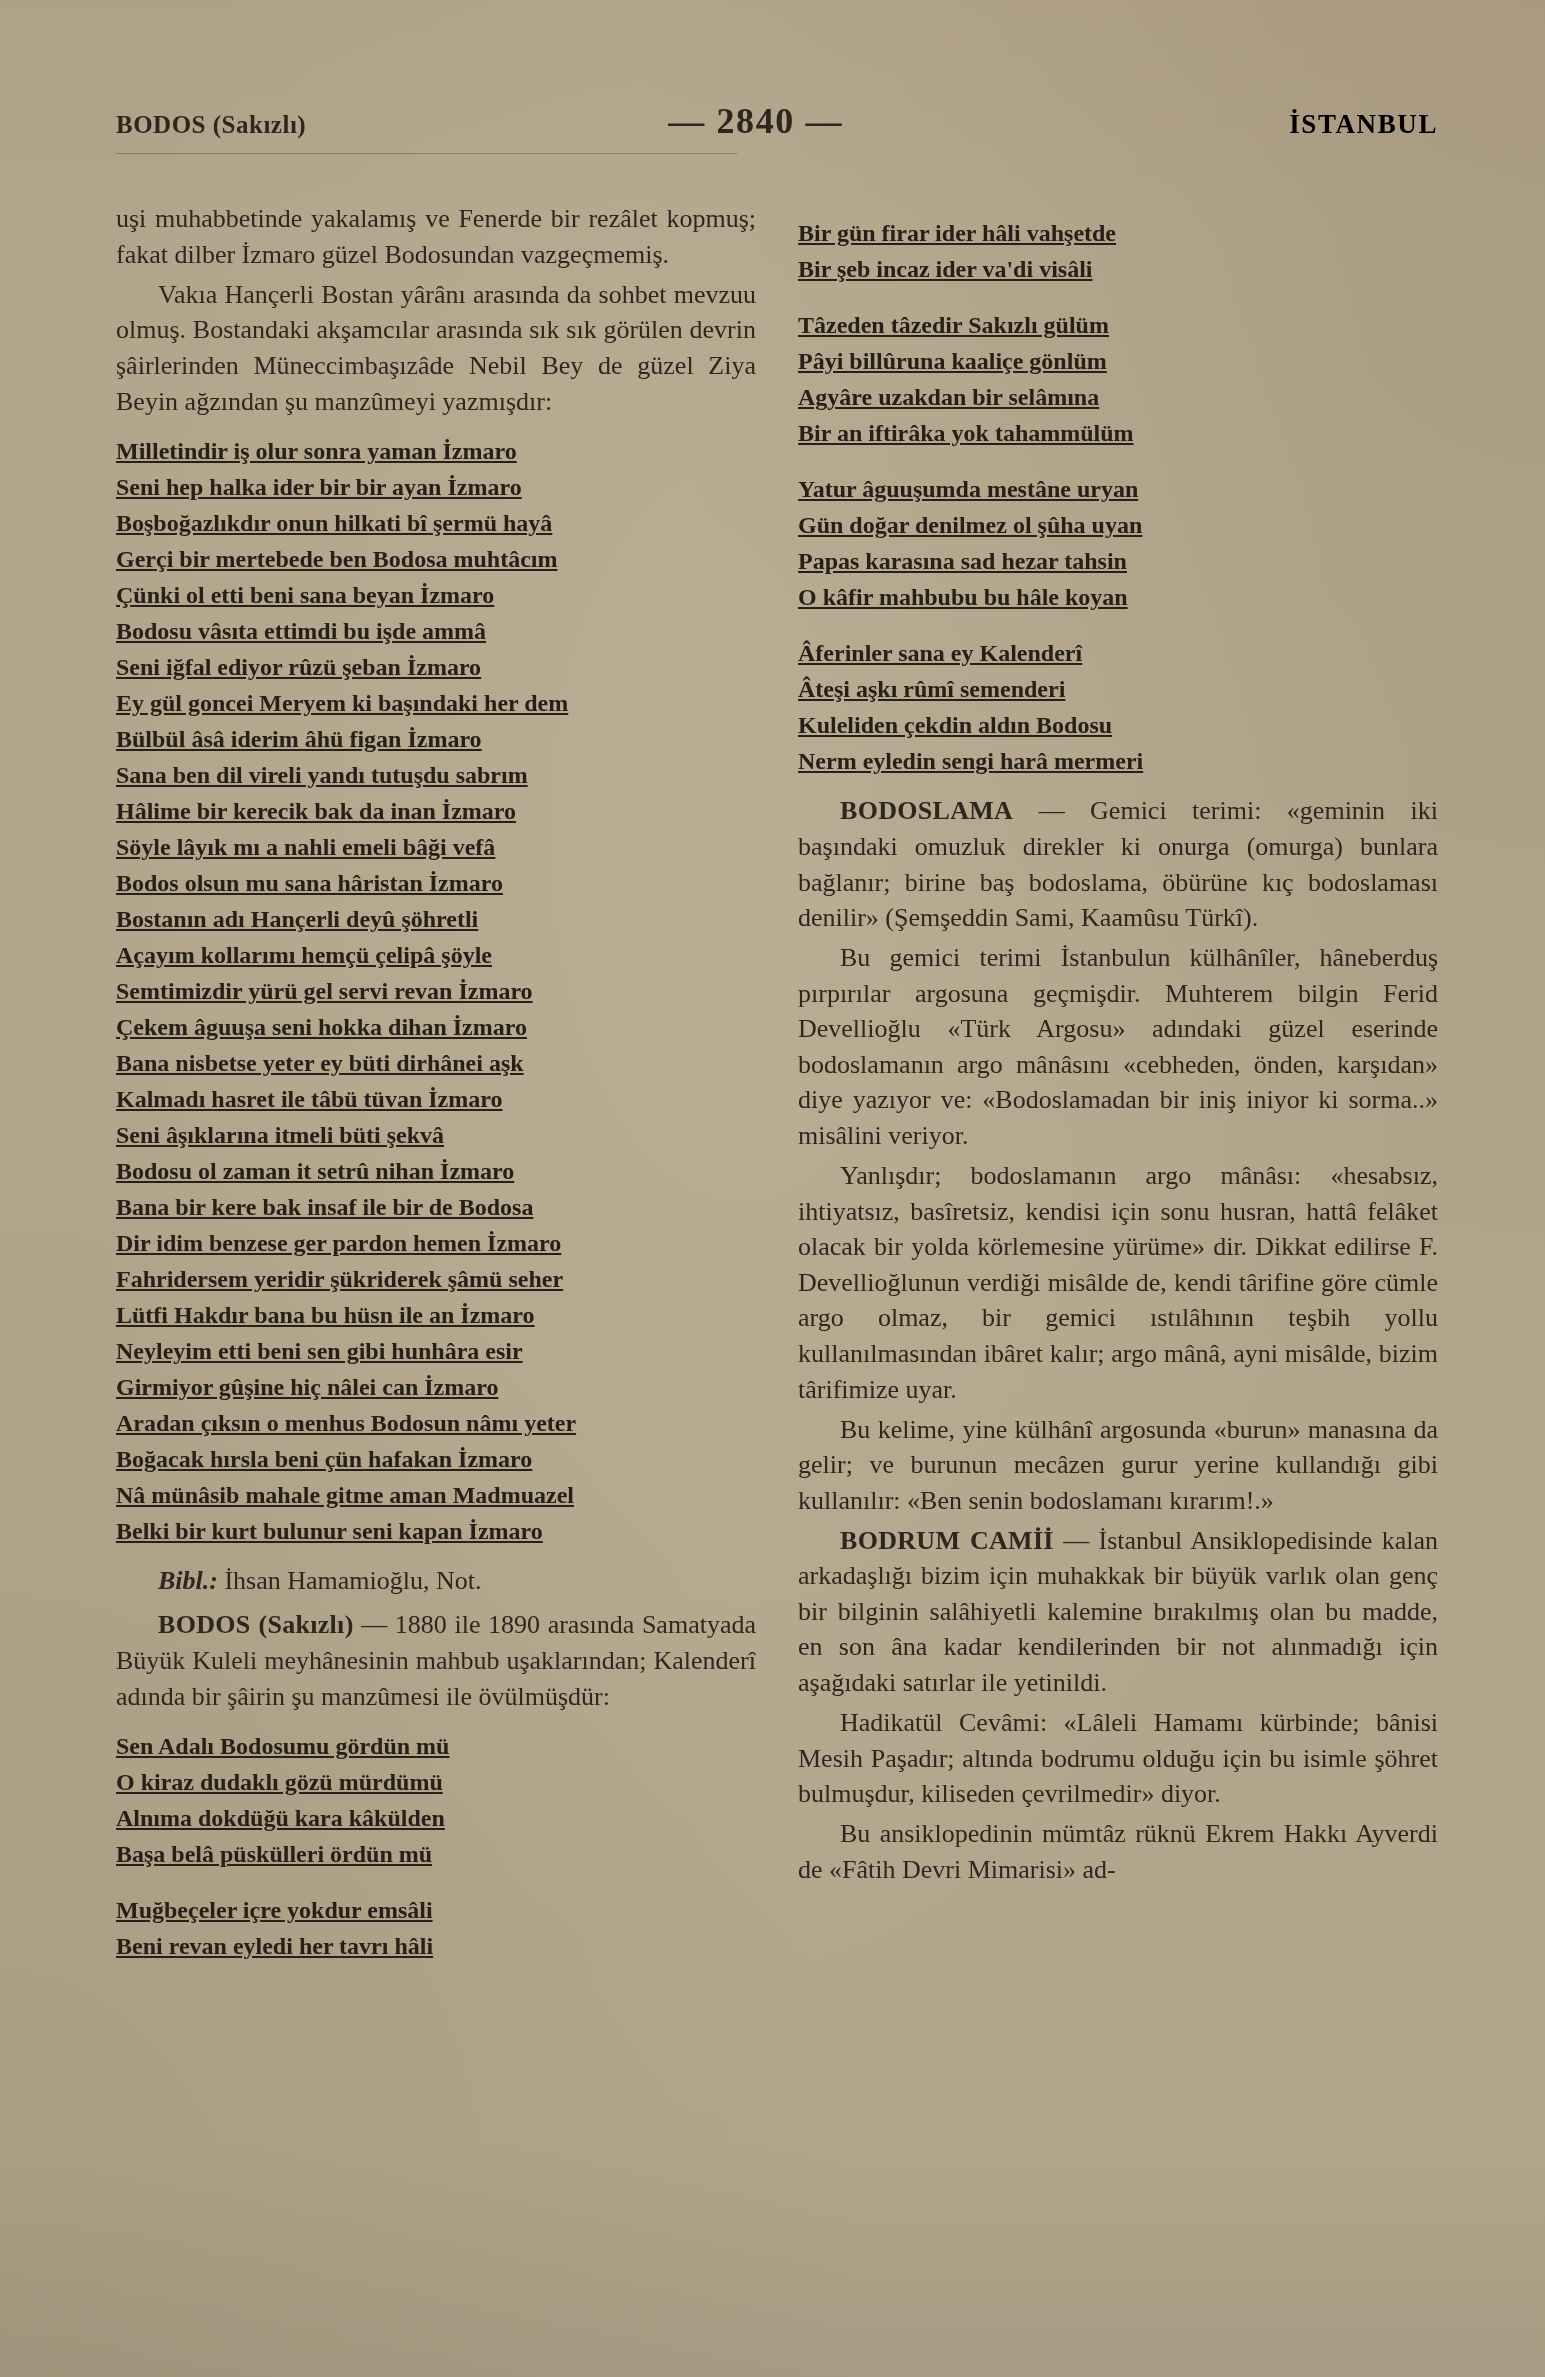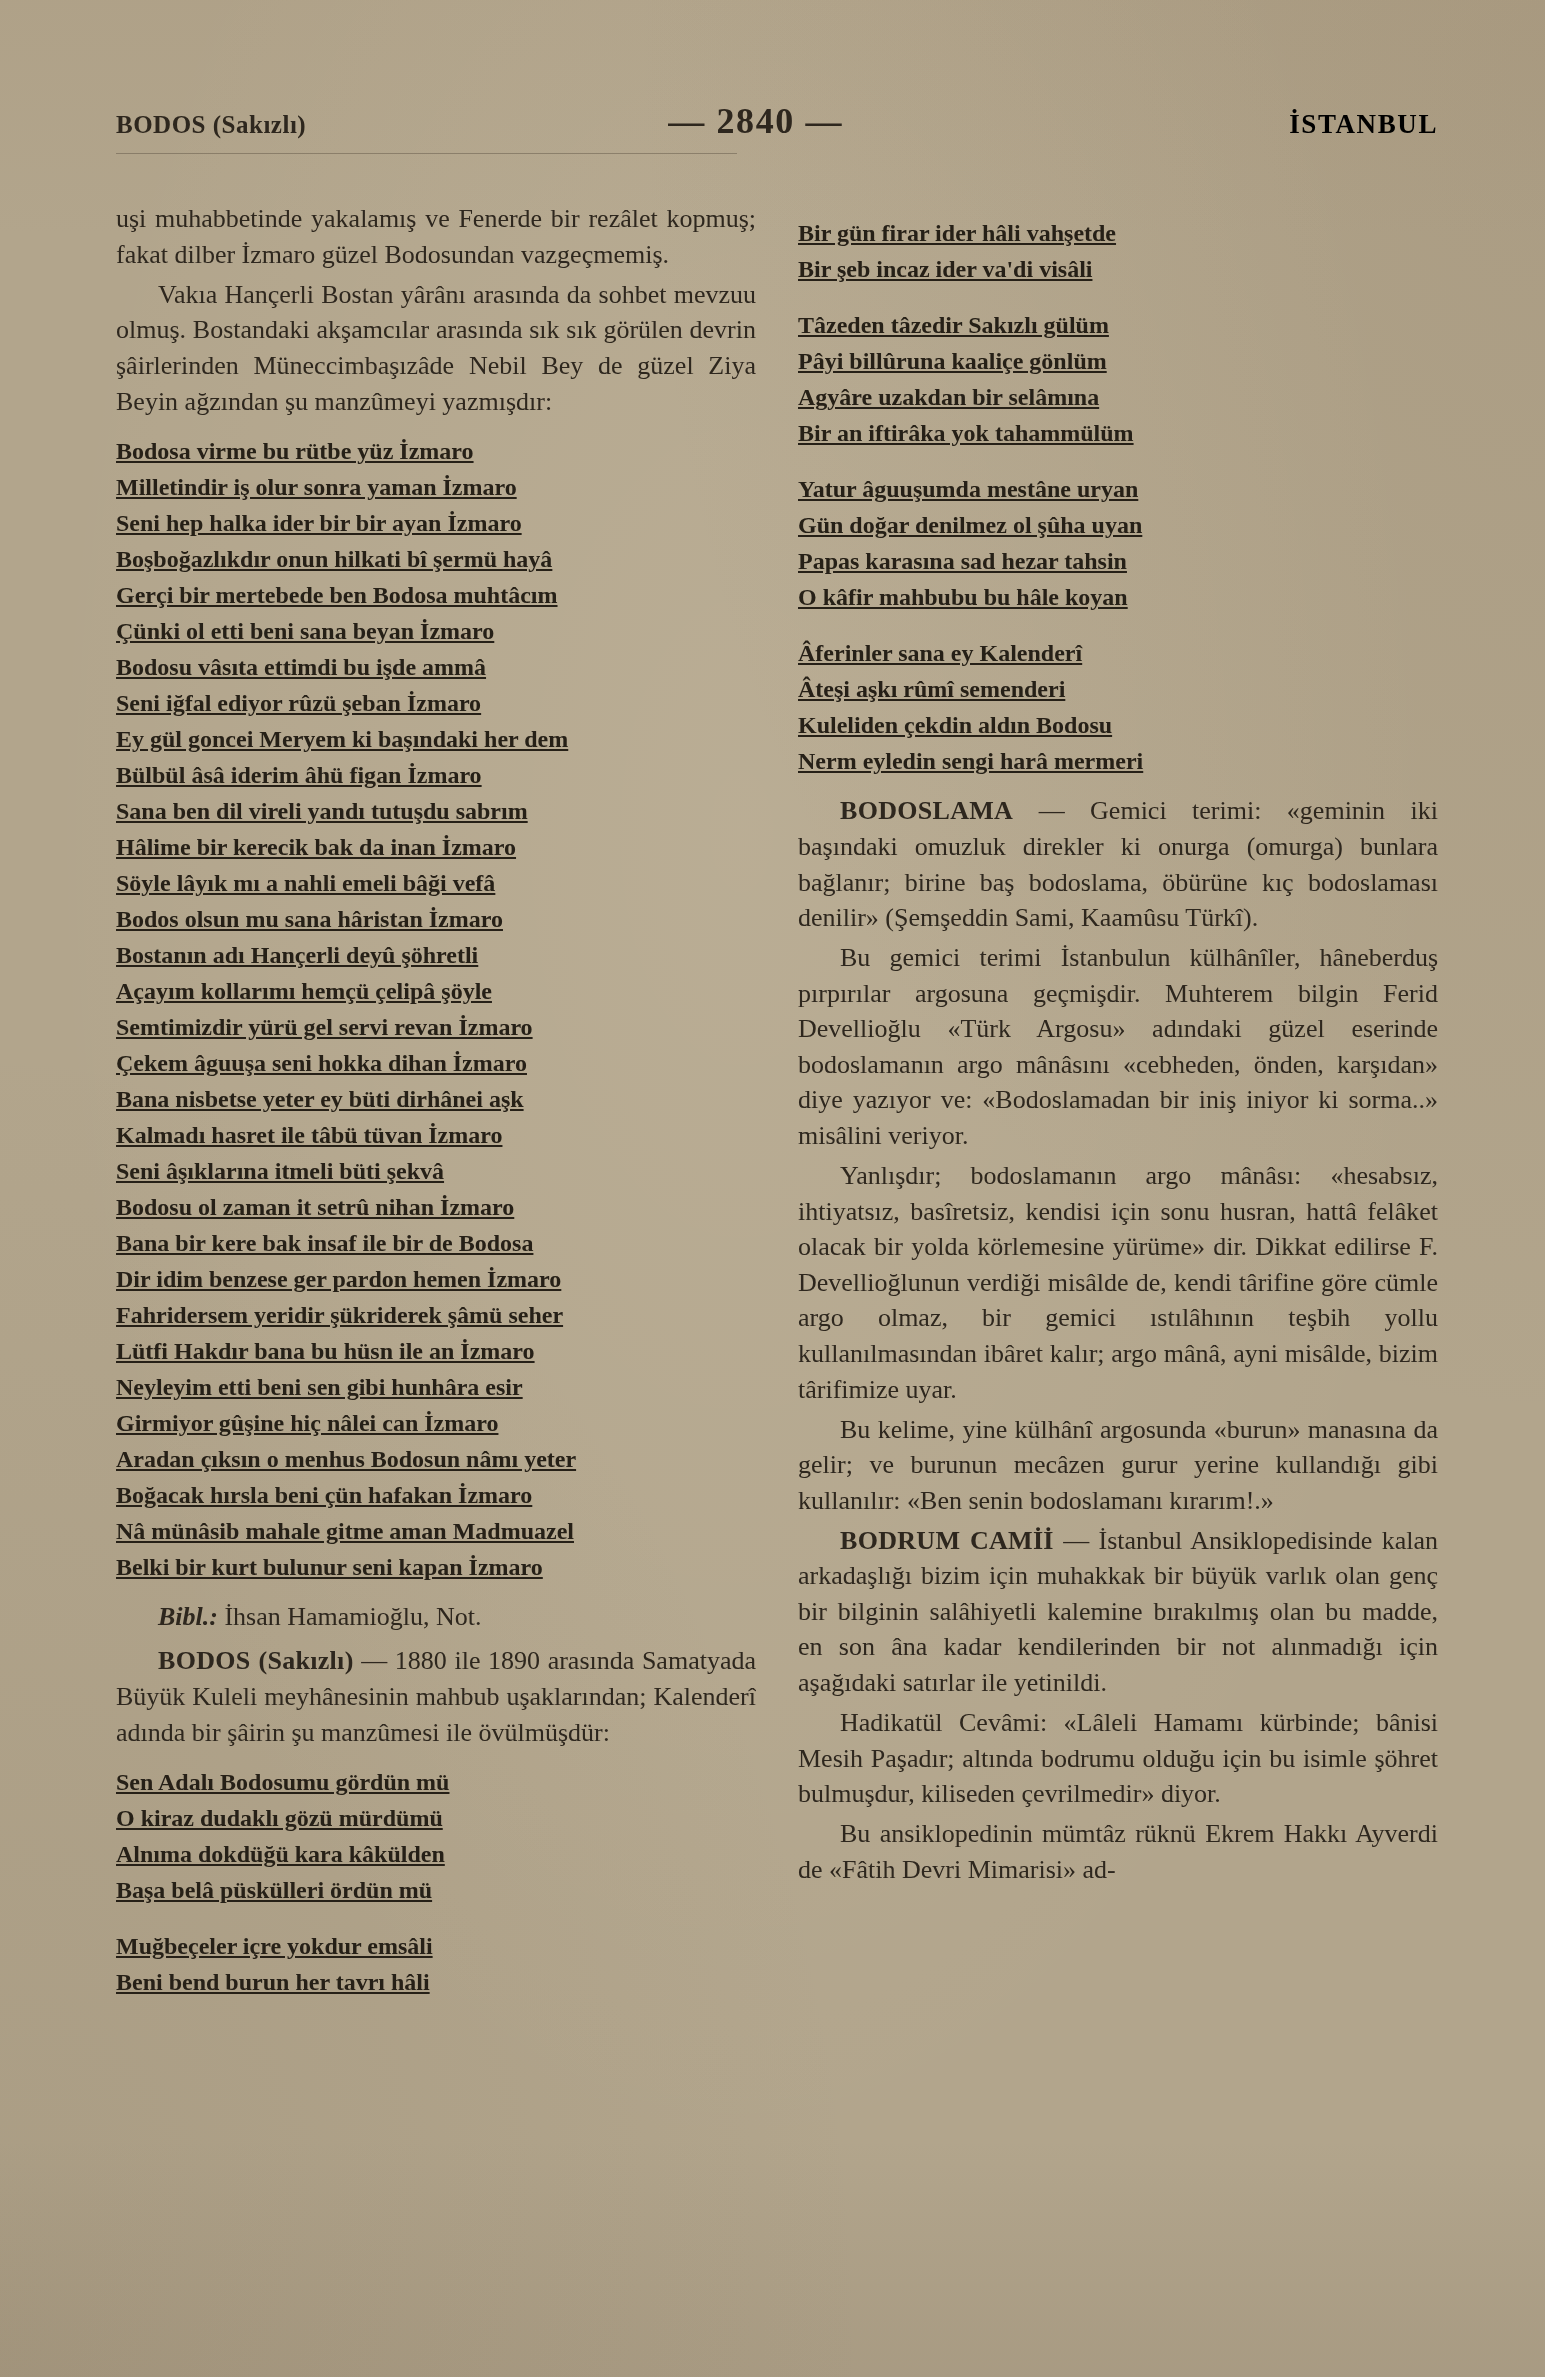--- a/index.html
+++ b/index.html
@@ -83,21 +83,20 @@
     <span class="hdr-center">— 2840 —</span>
     <span class="hdr-right">İSTANBUL</span>
   </header>
   <div class="header-rule"></div>
   <main class="columns">
     <section class="column">
         <p class="para noindent">uşi muhabbetinde yakalamış ve Fenerde bir rezâlet kopmuş; fakat dilber İzmaro güzel Bodosundan vazgeçmemiş.</p>
         <p class="para">Vakıa Hançerli Bostan yârânı arasında da sohbet mevzuu olmuş. Bostandaki akşamcılar arasında sık sık görülen devrin şâirlerinden Müneccimbaşızâde Nebil Bey de güzel Ziya Beyin ağzından şu manzûmeyi yazmışdır:</p>
         <div class="poem">
           <div class="stanza">
-            <div class="poem-line">Bodosa virme bu rütbe yüz İzmaro</div>
             <div class="poem-line">Milletindir iş olur sonra yaman İzmaro</div>
             <div class="poem-line">Seni hep halka ider bir bir ayan İzmaro</div>
             <div class="poem-line">Boşboğazlıkdır onun hilkati bî şermü hayâ</div>
             <div class="poem-line">Gerçi bir mertebede ben Bodosa muhtâcım</div>
             <div class="poem-line">Çünki ol etti beni sana beyan İzmaro</div>
             <div class="poem-line">Bodosu vâsıta ettimdi bu işde ammâ</div>
             <div class="poem-line">Seni iğfal ediyor rûzü şeban İzmaro</div>
             <div class="poem-line">Ey gül goncei Meryem ki başındaki her dem</div>
             <div class="poem-line">Bülbül âsâ iderim âhü figan İzmaro</div>
             <div class="poem-line">Sana ben dil vireli yandı tutuşdu sabrım</div>
@@ -128,21 +127,21 @@
         <p class="para"><span class="headword">BODOS (Sakızlı)</span> — 1880 ile 1890 arasında Samatyada Büyük Kuleli meyhânesinin mahbub uşaklarından; Kalenderî adında bir şâirin şu manzûmesi ile övülmüşdür:</p>
         <div class="poem">
           <div class="stanza">
             <div class="poem-line">Sen Adalı Bodosumu gördün mü</div>
             <div class="poem-line">O kiraz dudaklı gözü mürdümü</div>
             <div class="poem-line">Alnıma dokdüğü kara kâkülden</div>
             <div class="poem-line">Başa belâ püskülleri ördün mü</div>
           </div>
           <div class="stanza">
             <div class="poem-line">Muğbeçeler içre yokdur emsâli</div>
-            <div class="poem-line">Beni bend burun her tavrı hâli</div>
+            <div class="poem-line">Beni revan eyledi her tavrı hâli</div>
           </div>
         </div>
       </section>
     <section class="column">
         <div class="poem">
           <div class="stanza">
             <div class="poem-line">Bir gün firar ider hâli vahşetde</div>
             <div class="poem-line">Bir şeb incaz ider va'di visâli</div>
           </div>
           <div class="stanza">

